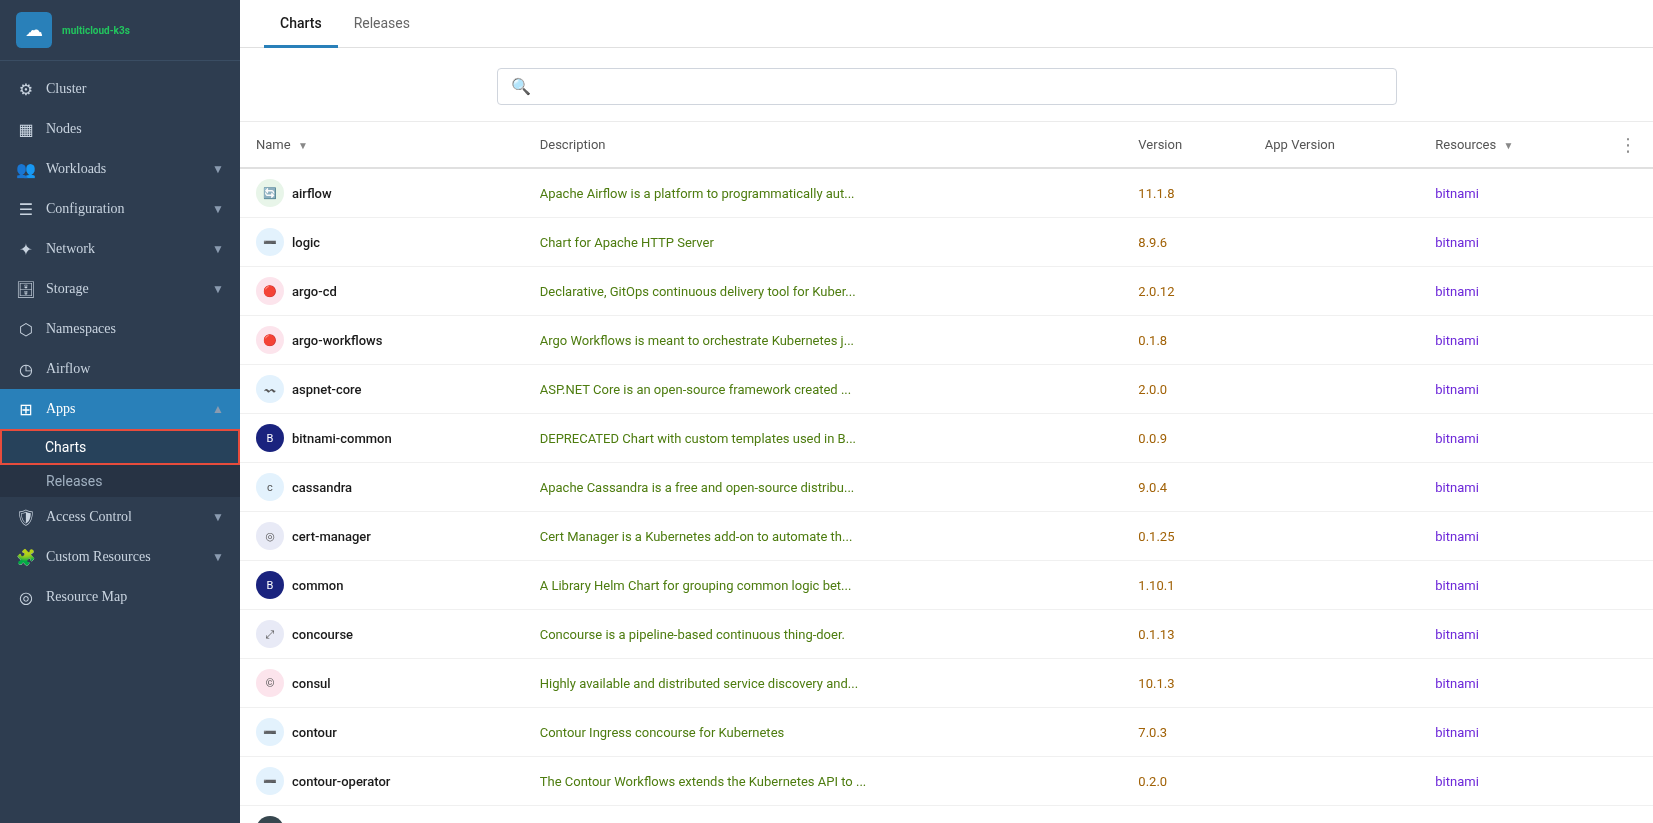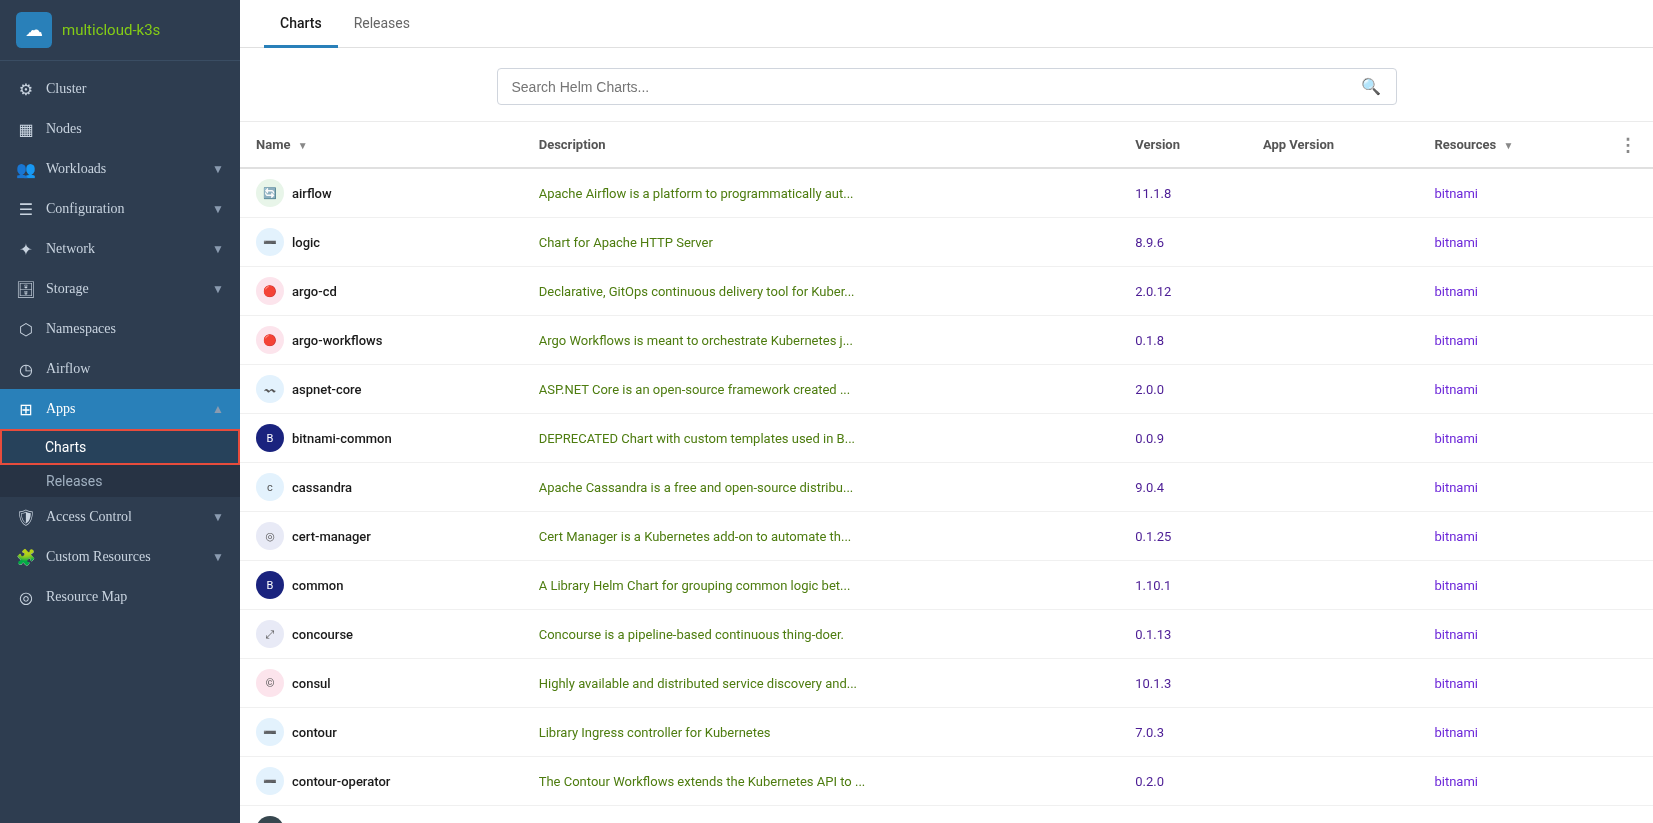--- a/index.html
+++ b/index.html
@@ -23,23 +23,23 @@
       border-bottom: 1px solid #3a4d63;
       min-height: 56px;
     }
     .sidebar-logo {
       width: 36px;
       height: 36px;
       margin-right: 10px;
       flex-shrink: 0;
     }
     .sidebar-title {
-      color: #84cc16;
-      font-size: 15px;
-      font-weight: 400;
+      color: #22c55e;
+      font-size: 10px;
+      font-weight: 700;
     }
     .sidebar-nav { padding: 8px 0; }
     .nav-item {
       display: flex;
       align-items: center;
       padding: 10px 16px;
       cursor: pointer;
       color: #c8d3df;
       font-size: 14px;
       transition: background 0.15s;
@@ -127,33 +127,33 @@
     .search-icon { color: #888; font-size: 16px; }
 
     
     #table-wrapper { background: #fff; }
     table { width: 100%; border-collapse: collapse; }
     thead tr { border-bottom: 2px solid #e0e0e0; }
     th {
       text-align: left;
       padding: 12px 16px;
       font-size: 13px;
-      font-weight: 700;
+      font-weight: 400;
       color: #555;
       background: #fff;
       white-space: nowrap;
     }
     th .sort-arrow { font-size: 10px; margin-left: 4px; color: #888; }
     tbody tr { border-bottom: 1px solid #f0f0f0; }
     td { padding: 10px 16px; font-size: 13px; color: #333; vertical-align: middle; }
     .chart-icon { width: 28px; height: 28px; border-radius: 50%; display: inline-flex; align-items: center; justify-content: center; font-size: 14px; margin-right: 8px; flex-shrink: 0; }
     .name-cell { display: flex; align-items: center; }
     .chart-name { font-weight: 500; color: #1a1a1a; }
     .desc-cell { color: #4d7c0f; max-width: 380px; overflow: hidden; text-overflow: ellipsis; white-space: nowrap; }
-    .version-cell { color: #4c1d95; }
+    .version-cell { color: #a16207; }
     .repo-cell { color: #6d28d9; }
     .col-actions { width: 40px; text-align: center; }
     .more-icon { color: #888; font-size: 18px; cursor: pointer; }
   </style>
 </head>
 <body>
 
 <div id="sidebar">
   <div id="sidebar-header">
     <svg class="sidebar-logo" viewBox="0 0 40 40">
@@ -232,21 +232,20 @@
 </div>
 
 <div id="main">
   <div id="top-tabs">
     <div class="tab-item active">Charts</div>
     <div class="tab-item">Releases</div>
   </div>
 
   <div id="search-bar-wrapper">
     <div id="search-bar">
-      <input type="text" id="search-input" placeholder="Search Helm Charts..." style="">
       <span class="search-icon">🔍</span>
     </div>
   </div>
 
   <div id="table-wrapper">
     <table>
       <thead>
         <tr>
           <th>
             <span>Name</span>
@@ -390,21 +389,21 @@
     <td class="version-cell">10.1.3</td>
     <td></td>
     <td class="repo-cell">bitnami</td>
     <td class="col-actions"></td>
   </tr>
           <tr>
     <td class="name-cell">
       <span class="chart-icon" style="background:#e3f2fd;color:#555;font-size:11px;">➖</span>
       <span class="chart-name">contour</span>
     </td>
-    <td class="desc-cell">Library Ingress controller for Kubernetes</td>
+    <td class="desc-cell">Contour Ingress concourse for Kubernetes</td>
     <td class="version-cell">7.0.3</td>
     <td></td>
     <td class="repo-cell">bitnami</td>
     <td class="col-actions"></td>
   </tr>
           <tr>
     <td class="name-cell">
       <span class="chart-icon" style="background:#e3f2fd;color:#555;font-size:11px;">➖</span>
       <span class="chart-name">contour-operator</span>
     </td>

